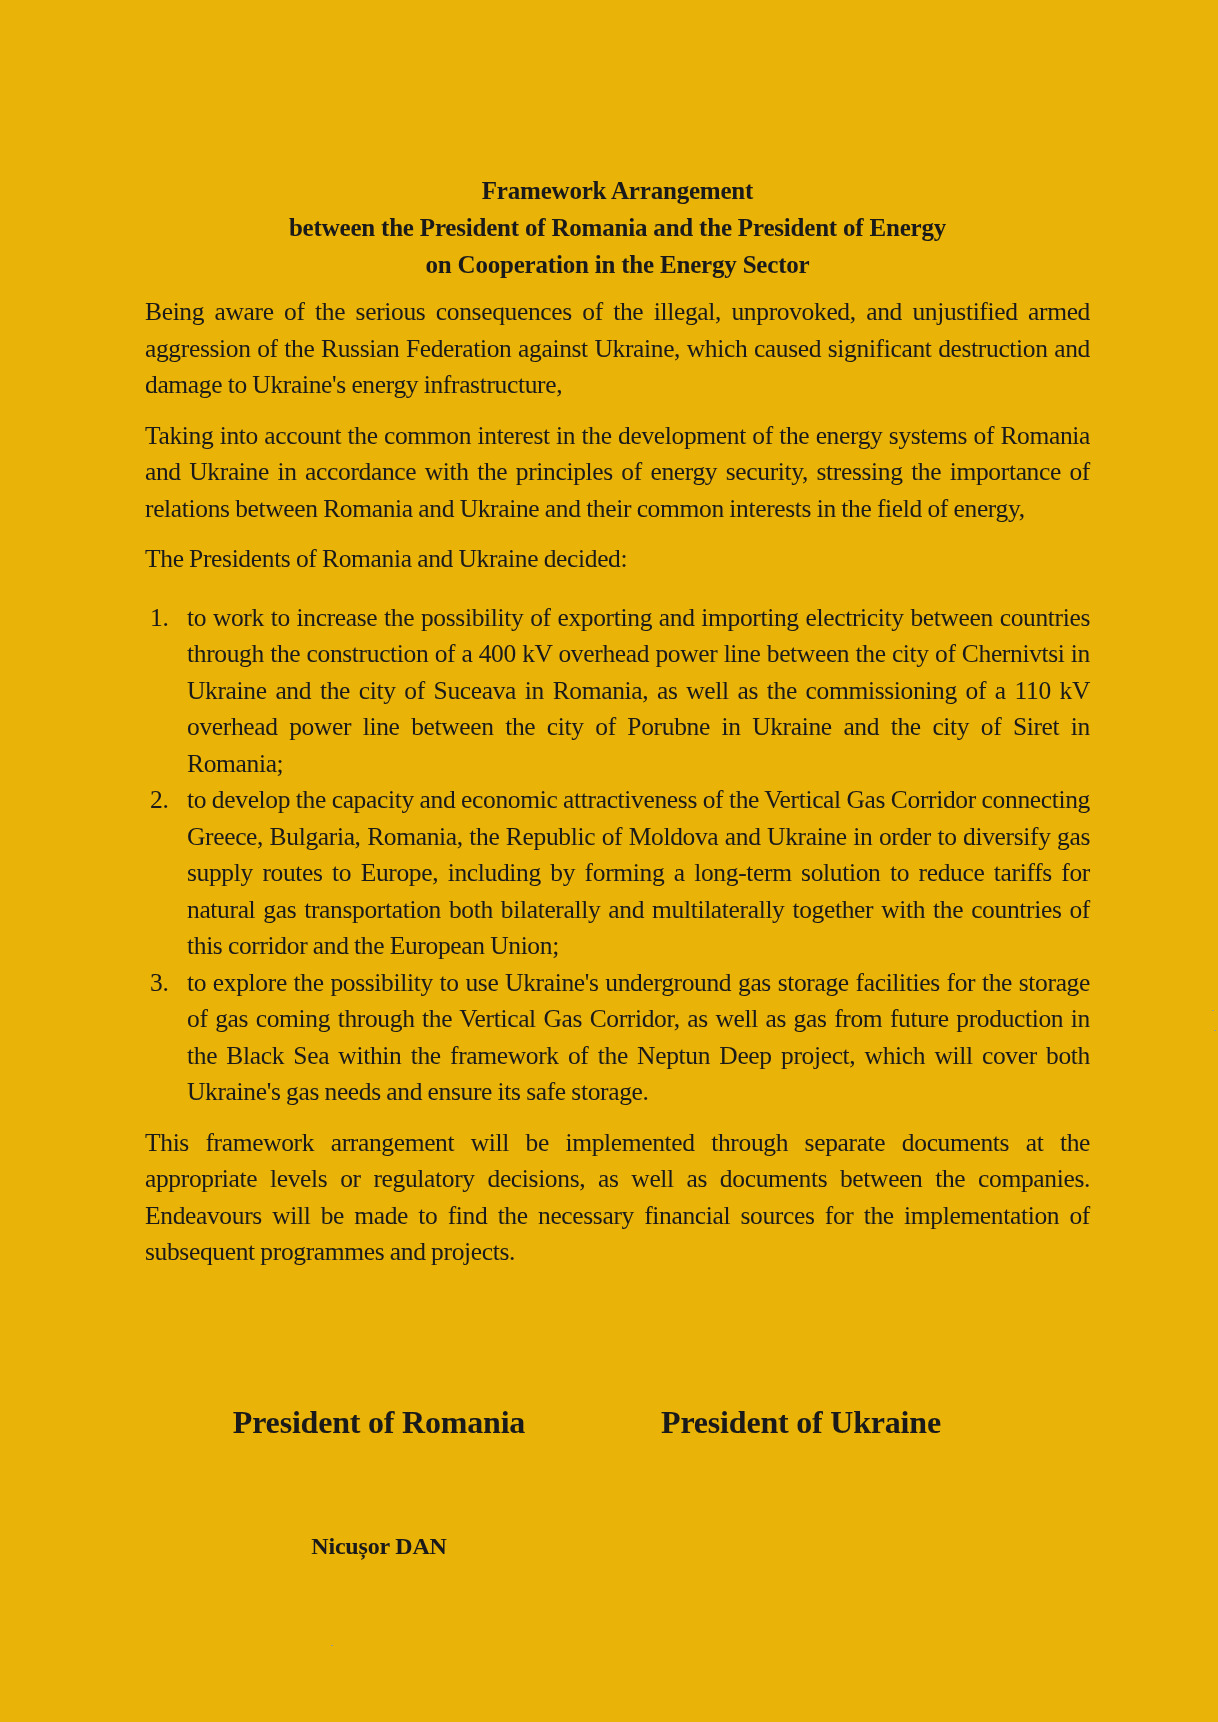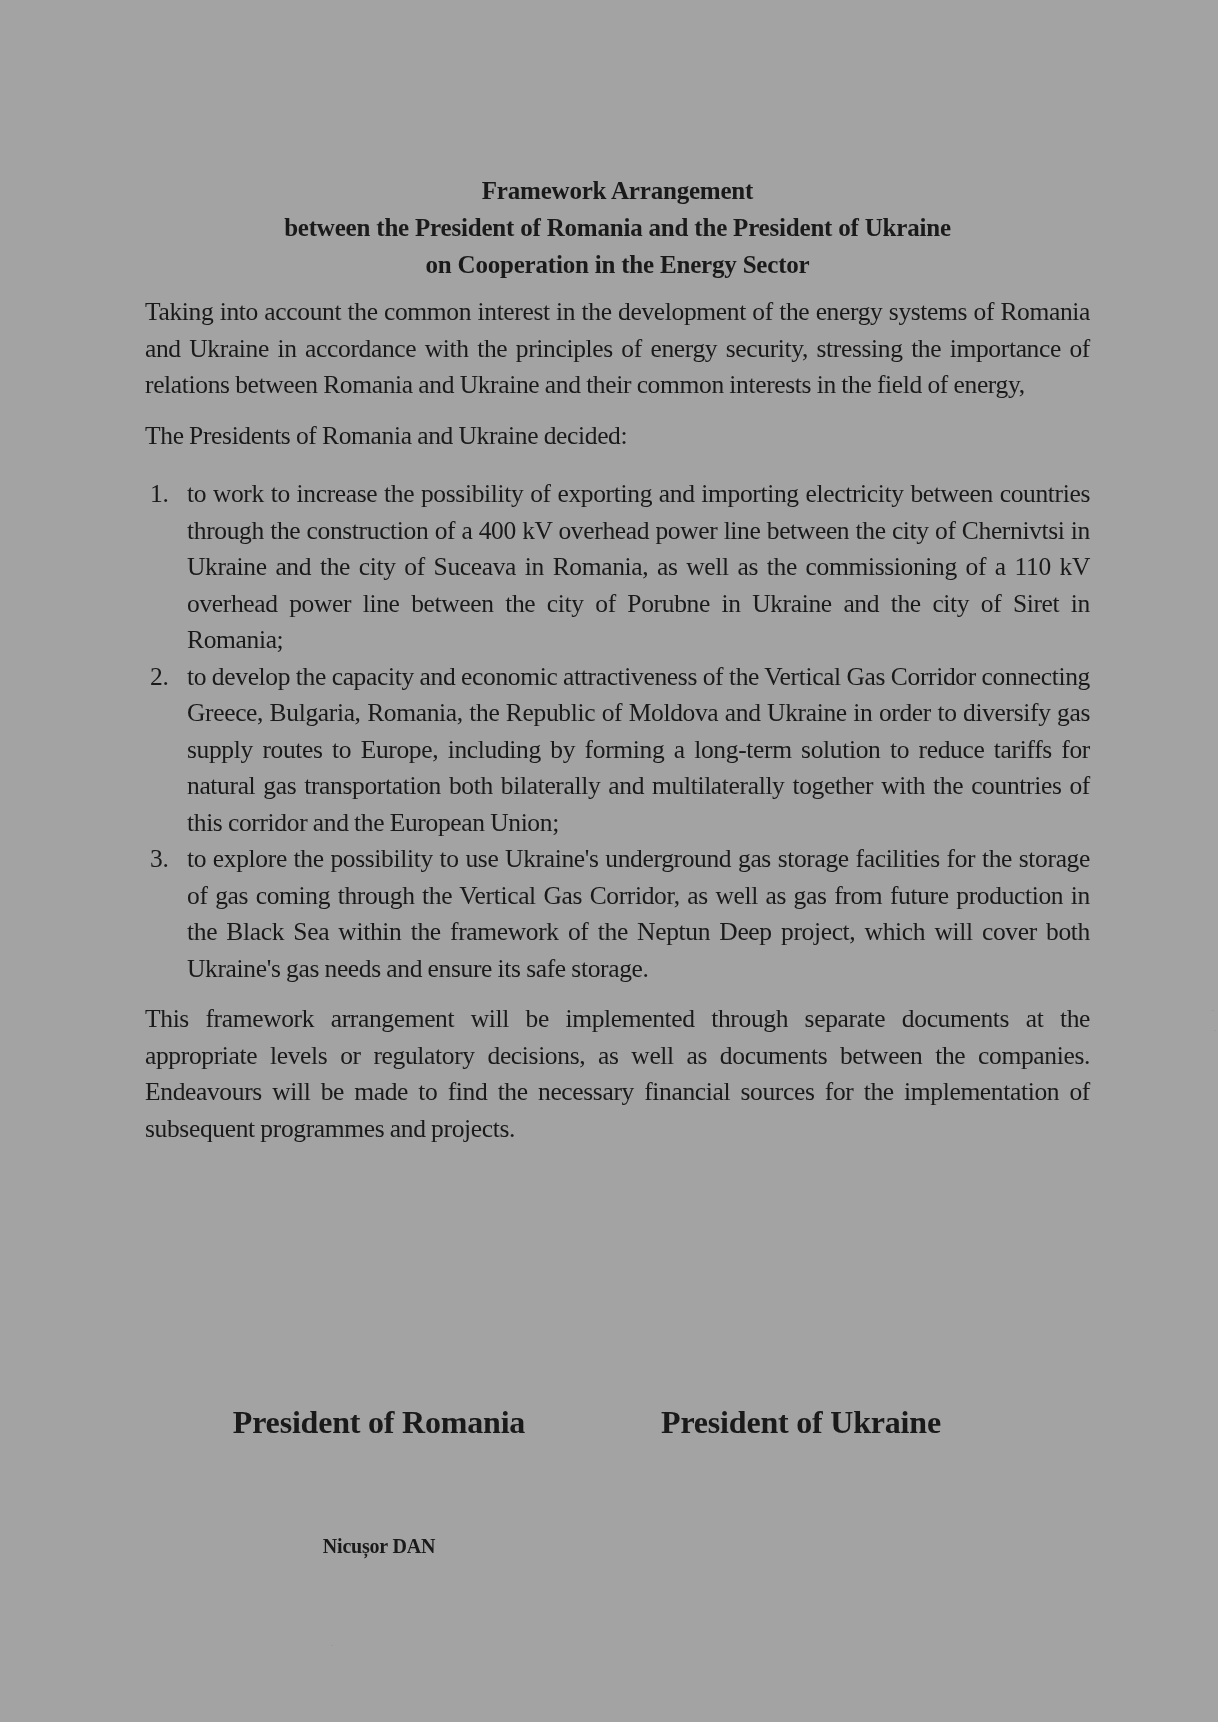--- a/index.html
+++ b/index.html
@@ -13,21 +13,21 @@
     position: relative;
     overflow: hidden;
     font-family: "Liberation Serif", "DejaVu Serif", serif;
     color: #1a1a1a;
   }
   .page {
     position: absolute;
     left: 0; top: 0;
     width: 1218px;
     height: 1722px;
-    background: #a3a3a3;
+    background: #eab308;
   }
   .title-block {
     position: absolute;
     left: 145px;
     width: 945px;
     top: 172px;
     text-align: center;
     font-weight: bold;
     font-size: 25px;
     line-height: 37px;
@@ -73,21 +73,21 @@
     font-size: 32px;
     line-height: 36px;
     white-space: nowrap;
     transform: translateX(-50%);
     letter-spacing: -0.2px;
   }
   .sig-name {
     position: absolute;
     top: 1528px;
     font-weight: bold;
-    font-size: 20px;
+    font-size: 24px;
     line-height: 36px;
     white-space: nowrap;
     transform: translateX(-50%);
     letter-spacing: -0.2px;
   }
   .left-col { left: 379px; }
   .right-col { left: 801px; }
   .speck {
     position: absolute;
     width: 2px; height: 1px;
@@ -97,25 +97,26 @@
   .speck.b { left: 1212px; top: 1010px; }
   .speck.c { left: 1214px; top: 1030px; }
 </style>
 </head>
 <body>
 
 <div class="page">
 
   <div class="title-block">
     <div>Framework Arrangement</div>
-    <div>between the President of Romania and the President of Ukraine</div>
+    <div>between the President of Romania and the President of Energy</div>
     <div>on Cooperation in the Energy Sector</div>
   </div>
 
   <div class="body">
+    <p class="para">Being aware of the serious consequences of the illegal, unprovoked, and unjustified armed aggression of the Russian Federation against Ukraine, which caused significant destruction and damage to Ukraine's energy infrastructure,</p>
     <p class="para">Taking into account the common interest in the development of the energy systems of Romania and Ukraine in accordance with the principles of energy security, stressing the importance of relations between Romania and Ukraine and their common interests in the field of energy,</p>
     <p class="para decided">The Presidents of Romania and Ukraine decided:</p>
 
     <ol class="decisions">
       <li>
         <span class="num">1.</span>
         <span>to work to increase the possibility of exporting and importing electricity between countries through the construction of a 400 kV overhead power line between the city of Chernivtsi in Ukraine and the city of Suceava in Romania, as well as the commissioning of a 110 kV overhead power line between the city of Porubne in Ukraine and the city of Siret in Romania;</span>
       </li>
       <li>
         <span class="num">2.</span>

